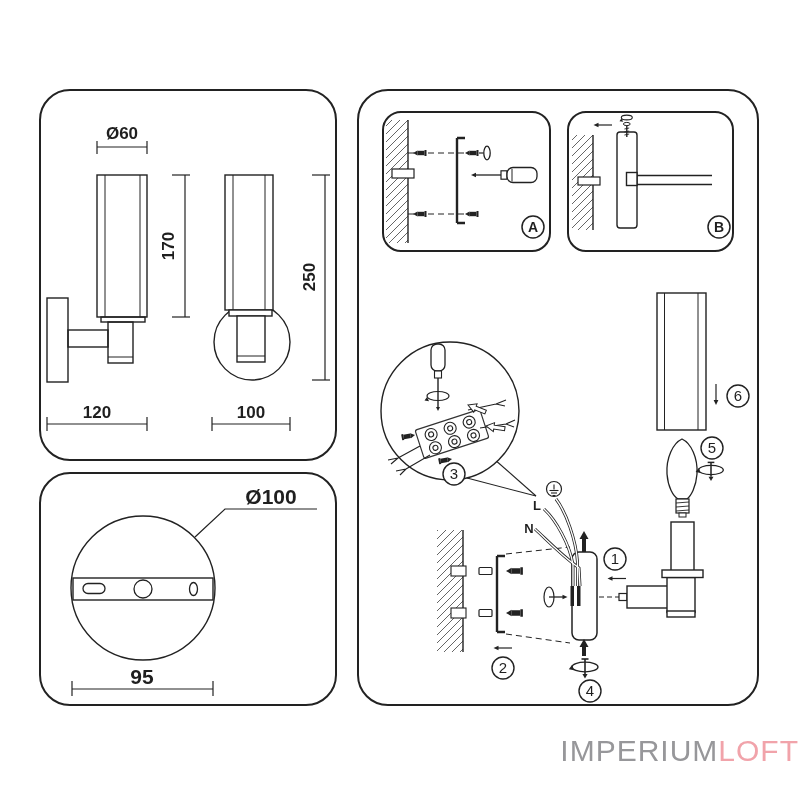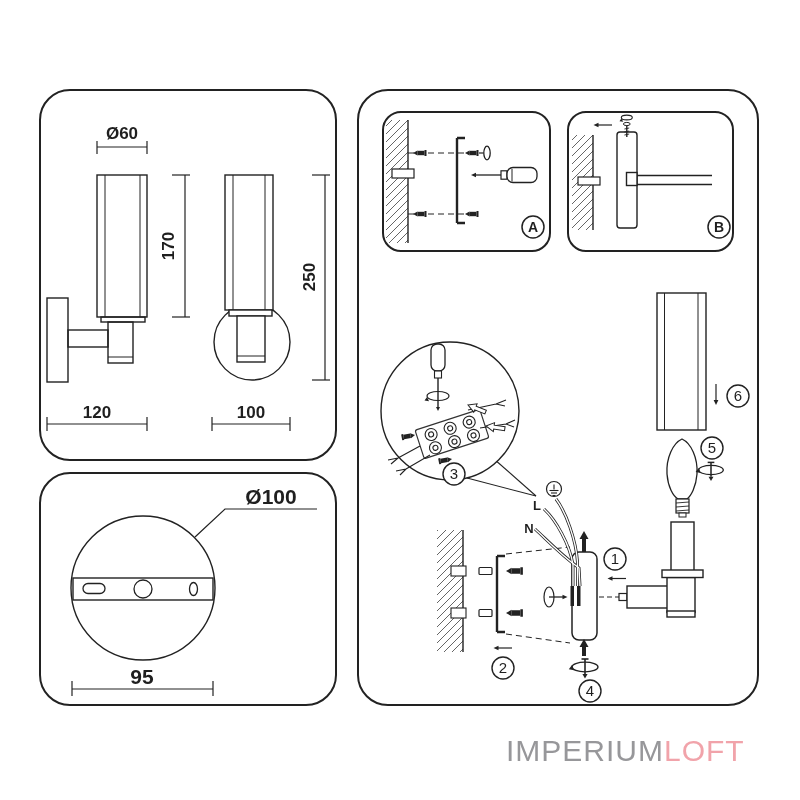--- a/index.html
+++ b/index.html
@@ -1,25 +1,25 @@
 <!DOCTYPE html>
 <html><head>
 <meta charset="utf-8">
 <style>
   html,body{margin:0;padding:0;background:#ffffff;}
   .sheet{position:relative;width:800px;height:800px;background:#ffffff;overflow:hidden;
-         font-family:"Liberation Sans",sans-serif;}
+         font-family:"Liberation Sans",sans-serif;text-align:right;}
   svg{position:absolute;left:0;top:0;}
   svg text{font-family:"Liberation Sans",sans-serif;fill:#1f1f1f;}
   .dim{font-size:17px;font-weight:bold;}
   .dim-lg{font-size:21px;font-weight:bold;}
   .circ{font-size:15px;font-weight:normal;}
   .circ-b{font-size:14px;font-weight:bold;}
   .wire{font-size:13px;font-weight:bold;}
-  .logo{position:absolute;left:506px;top:736px;width:240px;height:34px;
+  .logo{position:absolute;left:559px;top:736px;width:240px;height:34px;
         font-size:30px;font-weight:400;letter-spacing:1px;line-height:30px;white-space:nowrap;}
   .logo .gray{color:#97979a;}
   .logo .pink{color:#f1a3aa;}
 </style>
 </head>
 <body>
 
 <div class="sheet">
 <svg width="800" height="800" viewBox="0 0 800 800">
   <defs>

